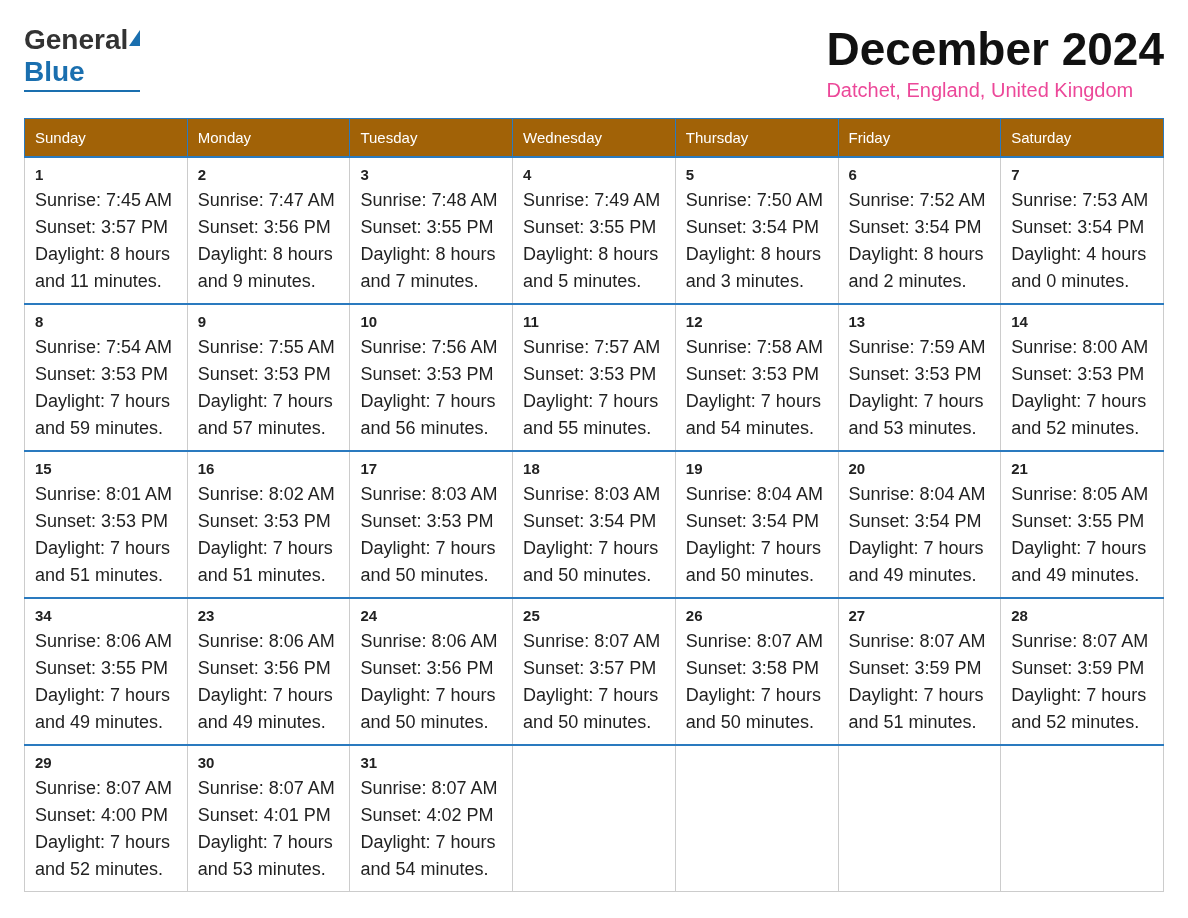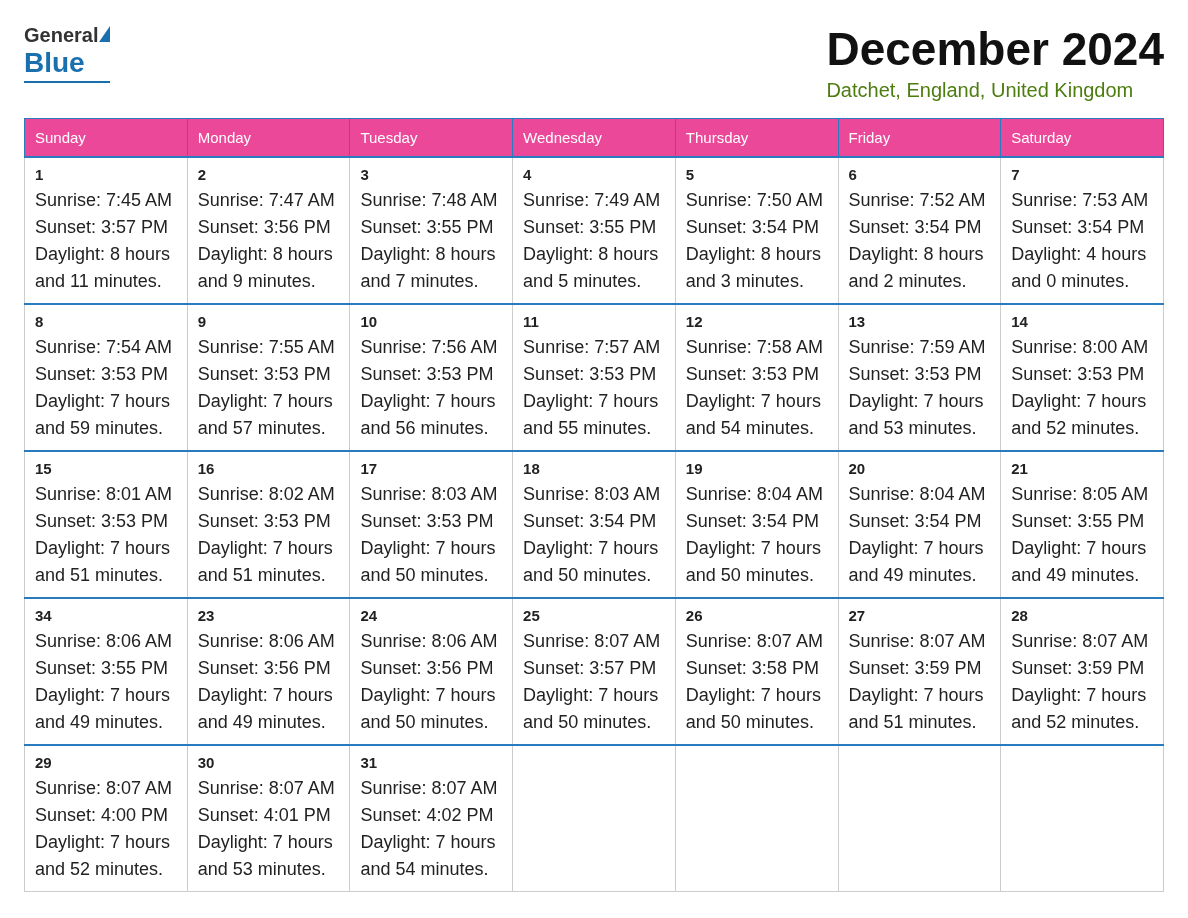--- a/index.html
+++ b/index.html
@@ -26,30 +26,30 @@
       margin-left: 22px;
     }
     .month-year {
       font-size: 46px;
       font-weight: bold;
       color: #111;
       line-height: 1.1;
     }
     .location {
       font-size: 20px;
-      color: #4d7c0f;
+      color: #ec4899;
       margin-top: 4px;
     }
     .calendar-table {
       width: 100%;
       border-collapse: collapse;
       margin-top: 8px;
     }
     .calendar-table th {
-      background-color: #ec4899;
+      background-color: #a16207;
       color: #fff;
       font-size: 15px;
       font-weight: normal;
       padding: 10px 10px;
       text-align: left;
       border: 1px solid #2a7abf;
     }
     .calendar-table td {
       vertical-align: top;
       border: 1px solid #ccc;
@@ -80,21 +80,21 @@
       border-top: 2px solid #2a7abf;
     }
     .empty-cell {
       background: #fff;
     }
     .logo-row {
       display: flex;
       align-items: center;
     }
     .logo-general {
-      font-size: 20px;
+      font-size: 28px;
       font-weight: bold;
       color: #333;
     }
     .logo-arrow {
       display: inline-block;
       width: 0;
       height: 0;
       border-left: 11px solid transparent;
       border-bottom: 16px solid #1a6faf;
       margin-left: 1px;

